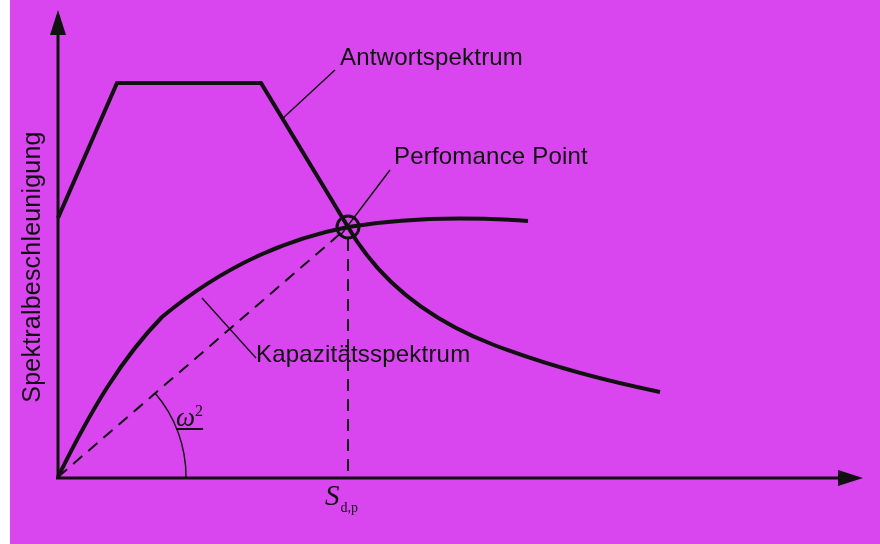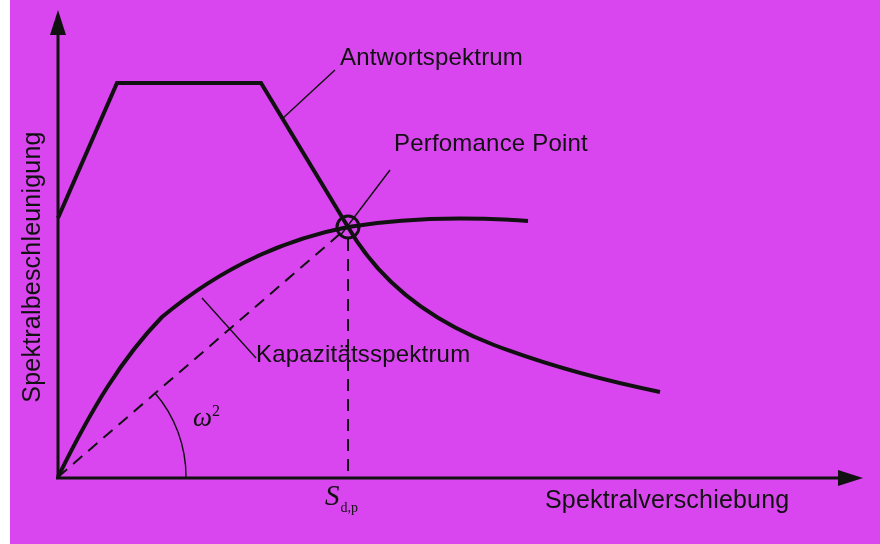--- a/index.html
+++ b/index.html
@@ -18,21 +18,21 @@
     position:absolute;color:#111;font-size:24px;line-height:1.1;
     white-space:nowrap;letter-spacing:0.2px;
   }
   .axis-lbl{font-size:25px;}
   #y-axis-label{
     left:22px;top:267px;
     transform:translate(-50%,-50%) rotate(-90deg);
   }
   .math{position:absolute;color:#111;white-space:nowrap;
         font-family:"Liberation Serif",serif;}
-  #omega-label{left:183px;top:402px;font-style:italic;font-size:27px;}
+  #omega-label{left:166px;top:402px;font-style:italic;font-size:27px;text-decoration:underline;}
   #omega-label sup{font-size:16px;font-style:normal;vertical-align:super;line-height:0;}
   #sdp-label{left:315px;top:479px;font-style:italic;font-size:29px;}
   #sdp-label sub{font-size:14px;font-style:normal;vertical-align:sub;line-height:0;margin-left:1px;}
 </style>
 </head>
 <body>
 
 <div id="stage">
 
   <svg id="plot" width="880" height="544" viewBox="0 0 880 544">
@@ -52,25 +52,24 @@
 
     <path class="thin" d="M 272 119 L 325 70"></path>
     <path class="thin" d="M 330 236 L 380 170"></path>
     <path class="thin" d="M 192 298 L 246 358"></path>
 
     <circle class="marker" cx="338" cy="227" r="11"></circle>
   </svg>
 
   <div class="lbl" style="left:330px;top:44px;">Antwortspektrum</div>
 
-  <div class="lbl" style="left:384px;top:130px;">Perfomance Point</div>
+  <div class="lbl" style="left:384px;top:143px;">Perfomance Point</div>
 
   <div class="lbl" style="left:246px;top:341px;">Kapazitätsspektrum</div>
 
-  <div class="lbl axis-lbl" style="left:535px;top:486px;">Spektralverschiebung</div>
 
   <div class="lbl axis-lbl" id="y-axis-label">Spektralbeschleunigung</div>
 
   <div class="math" id="omega-label"><span>ω</span><sup>2</sup></div>
 
   <div class="math" id="sdp-label"><span>S</span><sub>d,p</sub></div>
 
 </div>
 
 </body></html>

